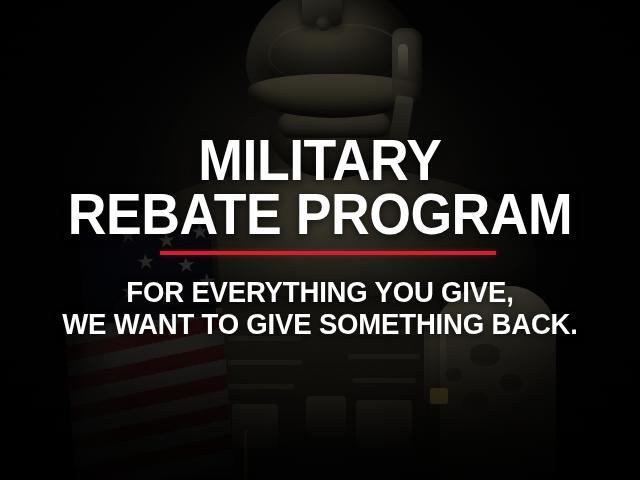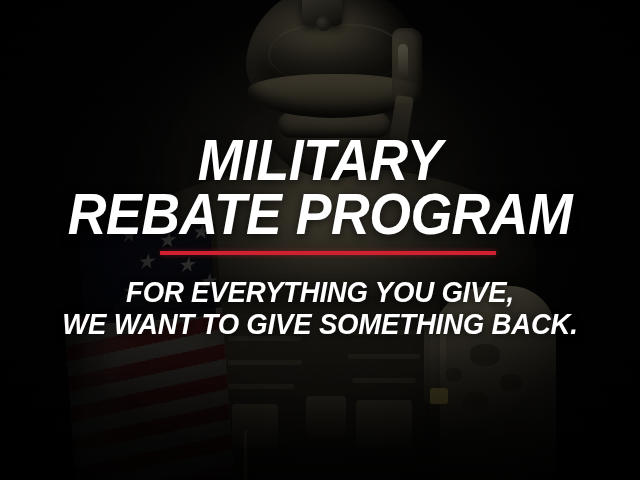--- a/index.html
+++ b/index.html
@@ -8,21 +8,20 @@
     background: #000;
   }
   #stage {
     position: relative;
     width: 640px;
     height: 480px;
     overflow: hidden;
     background: #6d28d9;
     font-family: "Liberation Sans", sans-serif;
     user-select: none;
-    font-style: italic;
   }
 
   
   .photo {
     position: absolute;
     inset: 0;
     overflow: hidden;
     background: #050505;
   }
 

